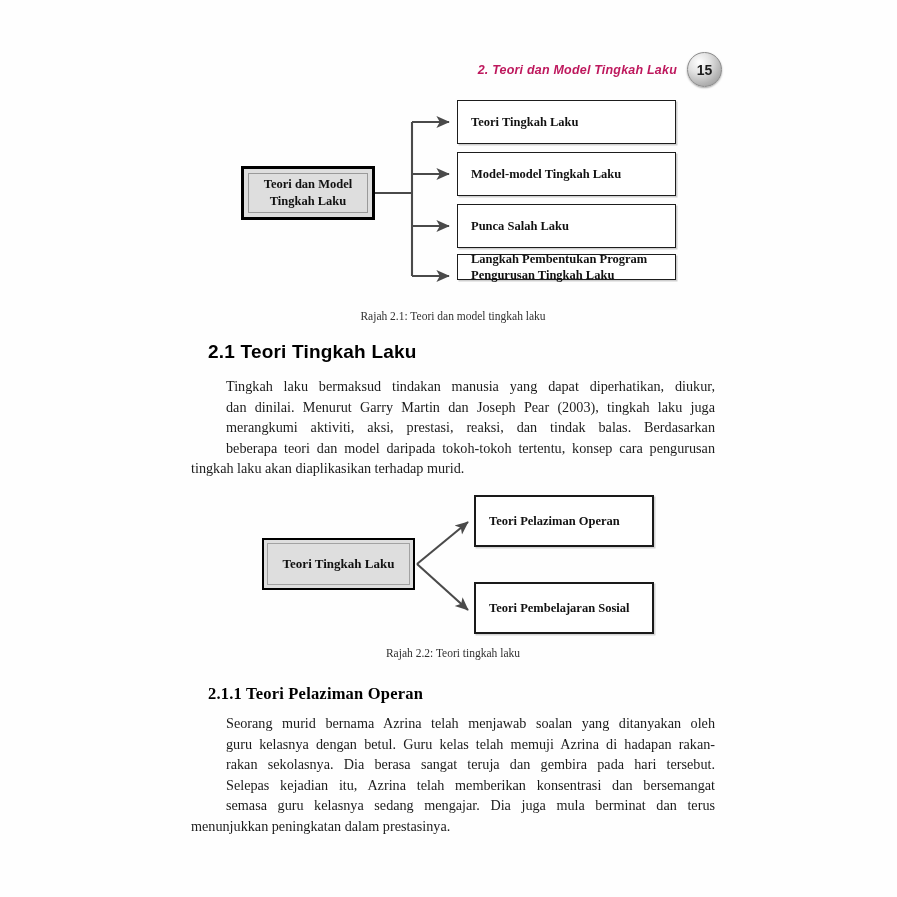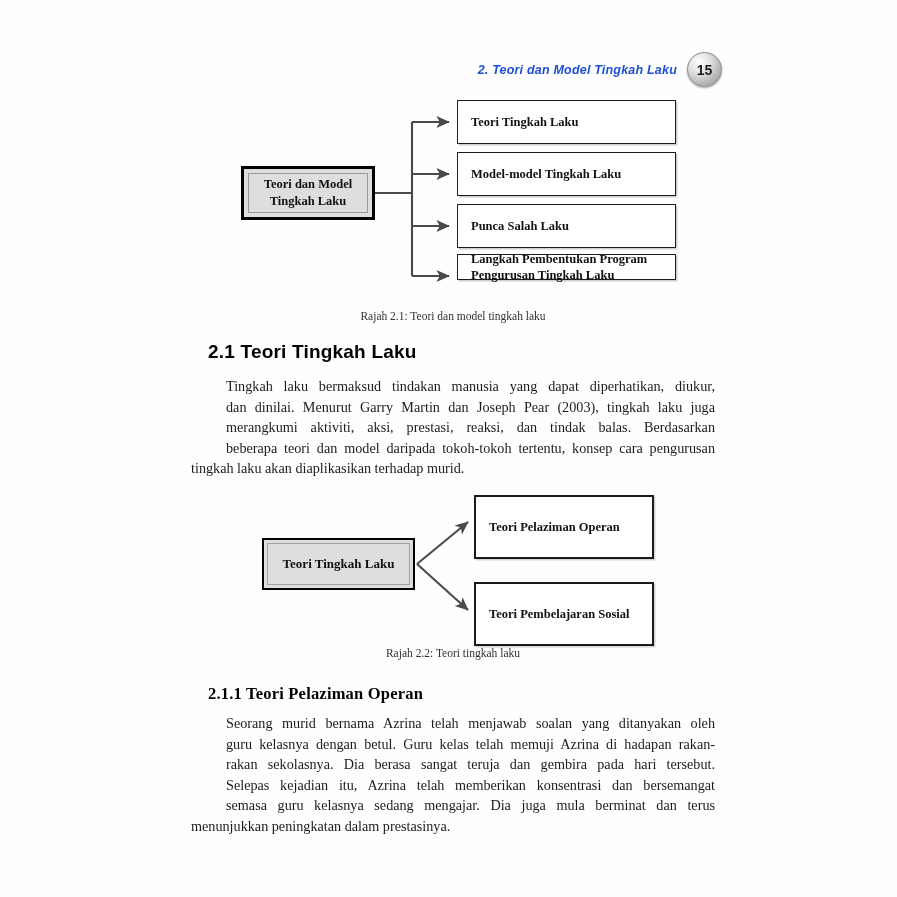--- a/index.html
+++ b/index.html
@@ -29,21 +29,21 @@
     right: 175px;
     display: flex;
     align-items: center;
     gap: 10px;
   }
   .running-header-text {
     font-family: "Liberation Sans", sans-serif;
     font-style: italic;
     font-weight: bold;
     font-size: 12.5px;
-    color: #1d4ed8;
+    color: #be185d;
     letter-spacing: 0.2px;
     white-space: nowrap;
     margin-left: 28px;
   }
   .page-number-badge {
     width: 33px;
     height: 33px;
     border-radius: 50%;
     background:
       radial-gradient(circle at 34% 28%, #ffffff 0%, #e2e2e2 34%, #b4b4b4 68%, #8f8f8f 100%);
@@ -196,21 +196,21 @@
   .d2-root-inner {
     position: absolute;
     left: 3px; top: 3px; right: 3px; bottom: 3px;
     border: 1px solid #a2a2a2;
     pointer-events: none;
   }
   .d2-child {
     position: absolute;
     left: 283px;
     width: 180px;
-    height: 64px;
+    height: 52px;
     box-sizing: border-box;
     background: #ffffff;
     border: 2px solid #1a1a1a;
     box-shadow: 1.5px 1.5px 0 rgba(150,150,150,0.4);
     display: flex;
     align-items: center;
     padding-left: 13px;
     font-weight: bold;
     font-size: 12.5px;
     color: #111;

